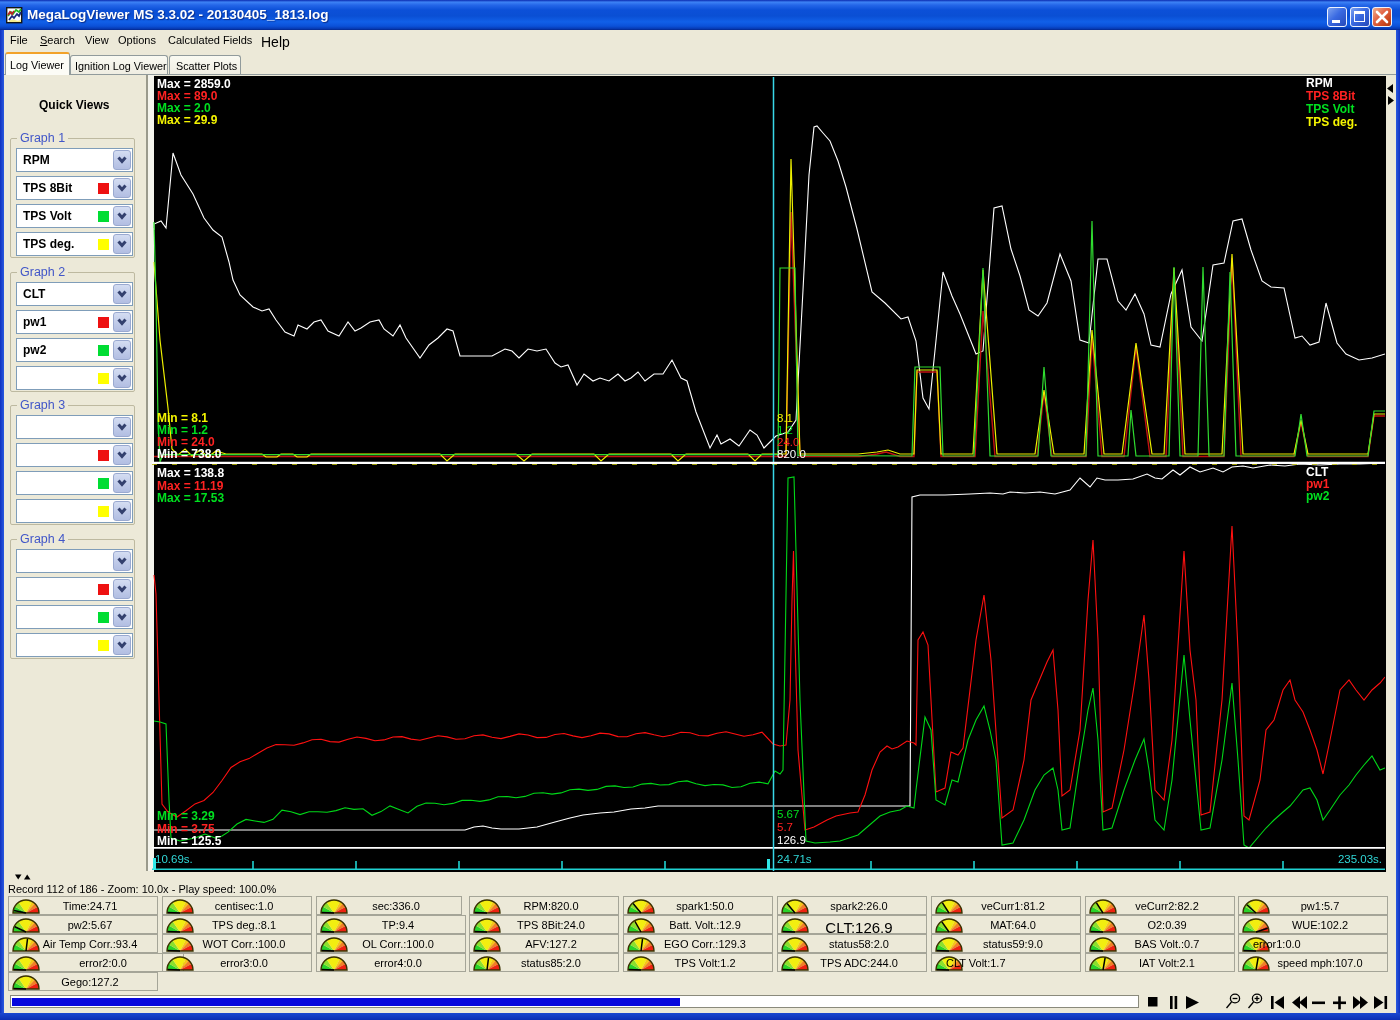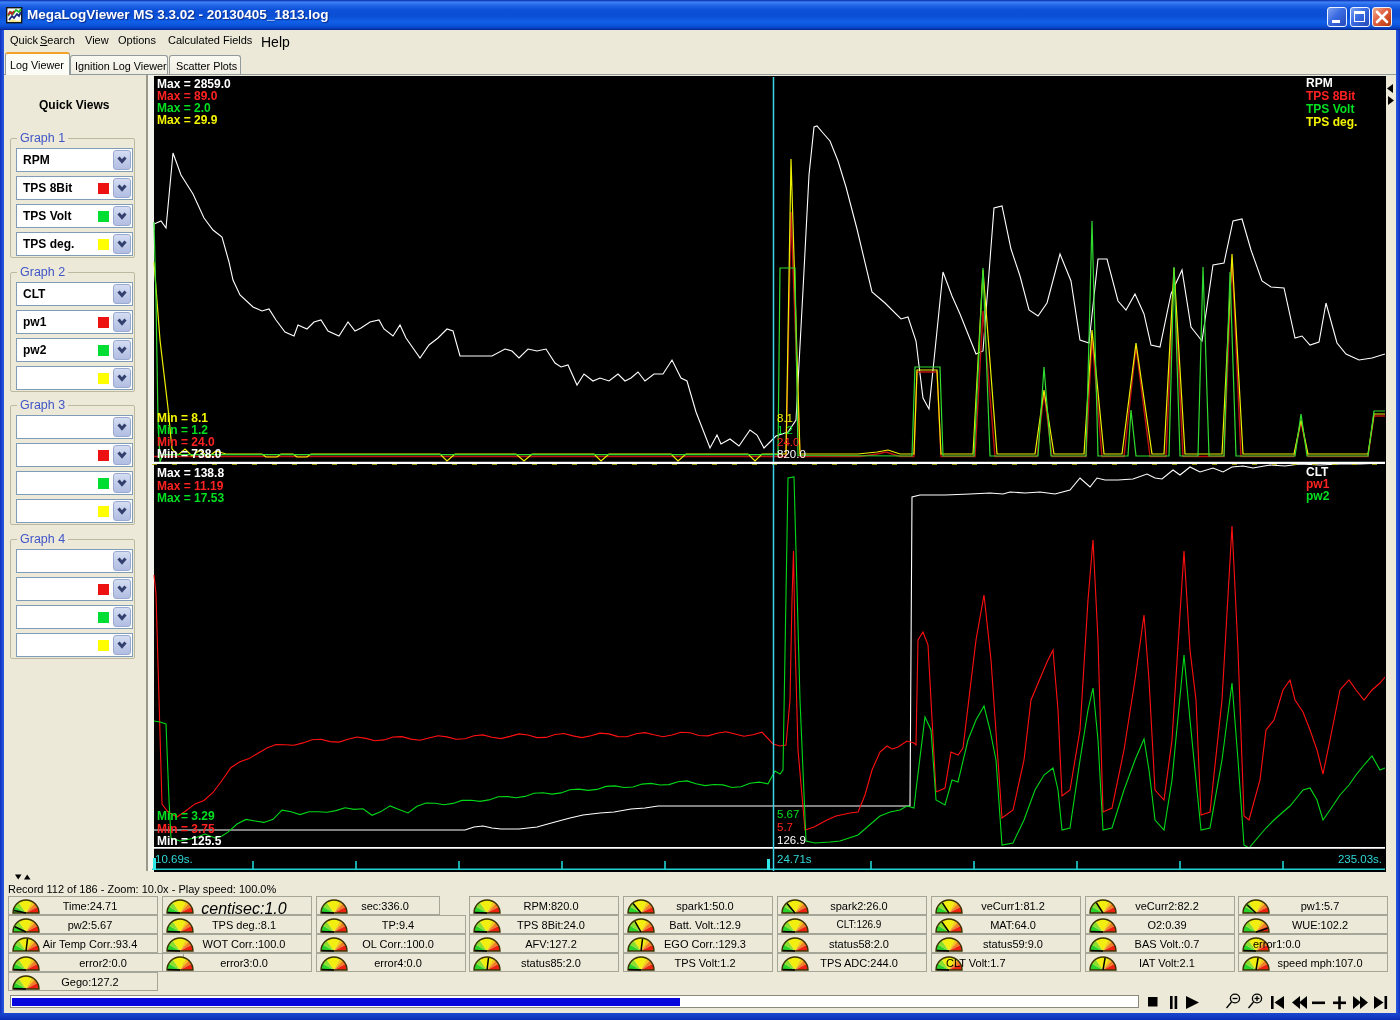--- a/index.html
+++ b/index.html
@@ -26,21 +26,21 @@
   </div>
 <div class="abs" style="left:1350px;top:7px;width:20px;height:20px;border:1px solid #eef3ff;border-radius:3px;background:linear-gradient(135deg,#7da2ef 0%,#3a6ae2 45%,#2d55c8 80%,#2448b8 100%);box-sizing:border-box;">
     <div class="abs" style="left:3px;top:3px;width:11px;height:11px;border:1px solid #fff;border-top:3px solid #fff;box-sizing:border-box;"></div>
   </div>
 <div class="abs" style="left:1372px;top:7px;width:20px;height:20px;border:1px solid #eef3ff;border-radius:3px;background:linear-gradient(135deg,#f0b08c 0%,#e2674a 40%,#cf4a22 70%,#b03a10 100%);box-sizing:border-box;">
     <svg class="abs" style="left:2px;top:2px" width="14" height="14" viewBox="0 0 14 14">
 <path d="M2 2 L12 12 M12 2 L2 12" stroke="#fff" stroke-width="2.6" stroke-linecap="round"></path>
     </svg>
   </div>
 <div class="abs" style="left:4px;top:30px;width:1392px;height:22px;background:#ece9d8;"></div>
-<div class="t" style="left:10px;top:34px;font-size:11px;color:#000;">Quick</div>
+<div class="t" style="left:10px;top:34px;font-size:11px;color:#000;">File</div>
 <div class="t" style="left:40px;top:34px;font-size:11px;color:#000;"><u>S</u>earch</div>
 <div class="t" style="left:85px;top:34px;font-size:11px;color:#000;">View</div>
 <div class="t" style="left:118px;top:34px;font-size:11px;color:#000;">Options</div>
 <div class="t" style="left:168px;top:34px;font-size:11px;color:#000;">Calculated Fields</div>
 <div class="t" style="left:261px;top:34px;font-size:14px;color:#000;">Help</div>
 <div class="abs" style="left:4px;top:52px;width:1392px;height:23px;background:#ece9d8;"></div>
 <div class="abs" style="left:4px;top:74px;width:1392px;height:1px;background:#919b9c;"></div>
 <div class="abs" style="left:70px;top:55px;width:98px;height:19px;background:linear-gradient(to bottom,#fafaf2,#efede2);border:1px solid #919b9c;border-bottom:none;border-radius:3px 3px 0 0;box-sizing:border-box;"></div>
 <div class="t" style="left:75px;top:60px;font-size:10.8px;color:#000;">Ignition Log Viewer</div>
 <div class="abs" style="left:169px;top:55px;width:72px;height:19px;background:linear-gradient(to bottom,#fafaf2,#efede2);border:1px solid #919b9c;border-bottom:none;border-radius:3px 3px 0 0;box-sizing:border-box;"></div>
@@ -260,23 +260,23 @@
     <svg width="28" height="17" viewBox="0 0 28 17" style="position:absolute;left:3px;top:1px;">
 <path d="M14 15 L1.00 15.00 A13 13 0 0 1 2.74 8.50 Z" fill="#2ad32a"></path>
 <path d="M14 15 L2.74 8.50 A13 13 0 0 1 6.54 4.35 Z" fill="#8ce02c"></path>
 <path d="M14 15 L6.54 4.35 A13 13 0 0 1 20.10 3.52 Z" fill="#f2ee10"></path>
 <path d="M14 15 L20.10 3.52 A13 13 0 0 1 22.87 5.49 Z" fill="#f6c614"></path>
 <path d="M14 15 L22.87 5.49 A13 13 0 0 1 25.48 8.90 Z" fill="#f08024"></path>
 <path d="M14 15 L25.48 8.90 A13 13 0 0 1 27.00 15.00 Z" fill="#ee2211"></path>
 <path d="M1 15 A13 13 0 0 1 27 15 Z" fill="none" stroke="#3a3200" stroke-width="1.4"></path>
 <line x1="14" y1="15" x2="1.7" y2="14.6" stroke="#000" stroke-width="1.5"></line>
 </svg>
-<div style="position:absolute;left:14px;right:0;top:3px;text-align:center;font-size:16px;color:#000;white-space:nowrap;font-style:italic;">centisec:1.0</div>
-  </div>
-<div class="abs" style="left:316px;top:896px;width:124px;height:19px;border:1px solid #a5a598;box-sizing:border-box;">
+<div style="position:absolute;left:14px;right:0;top:3px;text-align:center;font-size:11px;color:#000;white-space:nowrap;">centisec:1.0</div>
+  </div>
+<div class="abs" style="left:316px;top:896px;width:146px;height:19px;border:1px solid #a5a598;box-sizing:border-box;">
     <svg width="28" height="17" viewBox="0 0 28 17" style="position:absolute;left:3px;top:1px;">
 <path d="M14 15 L1.00 15.00 A13 13 0 0 1 2.74 8.50 Z" fill="#2ad32a"></path>
 <path d="M14 15 L2.74 8.50 A13 13 0 0 1 6.54 4.35 Z" fill="#8ce02c"></path>
 <path d="M14 15 L6.54 4.35 A13 13 0 0 1 20.10 3.52 Z" fill="#f2ee10"></path>
 <path d="M14 15 L20.10 3.52 A13 13 0 0 1 22.87 5.49 Z" fill="#f6c614"></path>
 <path d="M14 15 L22.87 5.49 A13 13 0 0 1 25.48 8.90 Z" fill="#f08024"></path>
 <path d="M14 15 L25.48 8.90 A13 13 0 0 1 27.00 15.00 Z" fill="#ee2211"></path>
 <path d="M1 15 A13 13 0 0 1 27 15 Z" fill="none" stroke="#3a3200" stroke-width="1.4"></path>
 <line x1="14" y1="15" x2="1.7" y2="14.6" stroke="#000" stroke-width="1.5"></line>
 </svg>
@@ -429,21 +429,21 @@
     <svg width="28" height="17" viewBox="0 0 28 17" style="position:absolute;left:3px;top:1px;">
 <path d="M14 15 L1.00 15.00 A13 13 0 0 1 2.74 8.50 Z" fill="#2ad32a"></path>
 <path d="M14 15 L2.74 8.50 A13 13 0 0 1 6.54 4.35 Z" fill="#8ce02c"></path>
 <path d="M14 15 L6.54 4.35 A13 13 0 0 1 20.10 3.52 Z" fill="#f2ee10"></path>
 <path d="M14 15 L20.10 3.52 A13 13 0 0 1 22.87 5.49 Z" fill="#f6c614"></path>
 <path d="M14 15 L22.87 5.49 A13 13 0 0 1 25.48 8.90 Z" fill="#f08024"></path>
 <path d="M14 15 L25.48 8.90 A13 13 0 0 1 27.00 15.00 Z" fill="#ee2211"></path>
 <path d="M1 15 A13 13 0 0 1 27 15 Z" fill="none" stroke="#3a3200" stroke-width="1.4"></path>
 <line x1="14" y1="15" x2="1.7" y2="14.6" stroke="#000" stroke-width="1.5"></line>
 </svg>
-<div style="position:absolute;left:14px;right:0;top:3px;text-align:center;font-size:10px;color:#000;white-space:nowrap;">CLT:126.9</div>
+<div style="position:absolute;left:14px;right:0;top:3px;text-align:center;font-size:15px;color:#000;white-space:nowrap;">CLT:126.9</div>
   </div>
 <div class="abs" style="left:931px;top:915px;width:150px;height:19px;border:1px solid #a5a598;box-sizing:border-box;">
     <svg width="28" height="17" viewBox="0 0 28 17" style="position:absolute;left:3px;top:1px;">
 <path d="M14 15 L1.00 15.00 A13 13 0 0 1 2.74 8.50 Z" fill="#2ad32a"></path>
 <path d="M14 15 L2.74 8.50 A13 13 0 0 1 6.54 4.35 Z" fill="#8ce02c"></path>
 <path d="M14 15 L6.54 4.35 A13 13 0 0 1 20.10 3.52 Z" fill="#f2ee10"></path>
 <path d="M14 15 L20.10 3.52 A13 13 0 0 1 22.87 5.49 Z" fill="#f6c614"></path>
 <path d="M14 15 L22.87 5.49 A13 13 0 0 1 25.48 8.90 Z" fill="#f08024"></path>
 <path d="M14 15 L25.48 8.90 A13 13 0 0 1 27.00 15.00 Z" fill="#ee2211"></path>
 <path d="M1 15 A13 13 0 0 1 27 15 Z" fill="none" stroke="#3a3200" stroke-width="1.4"></path>

